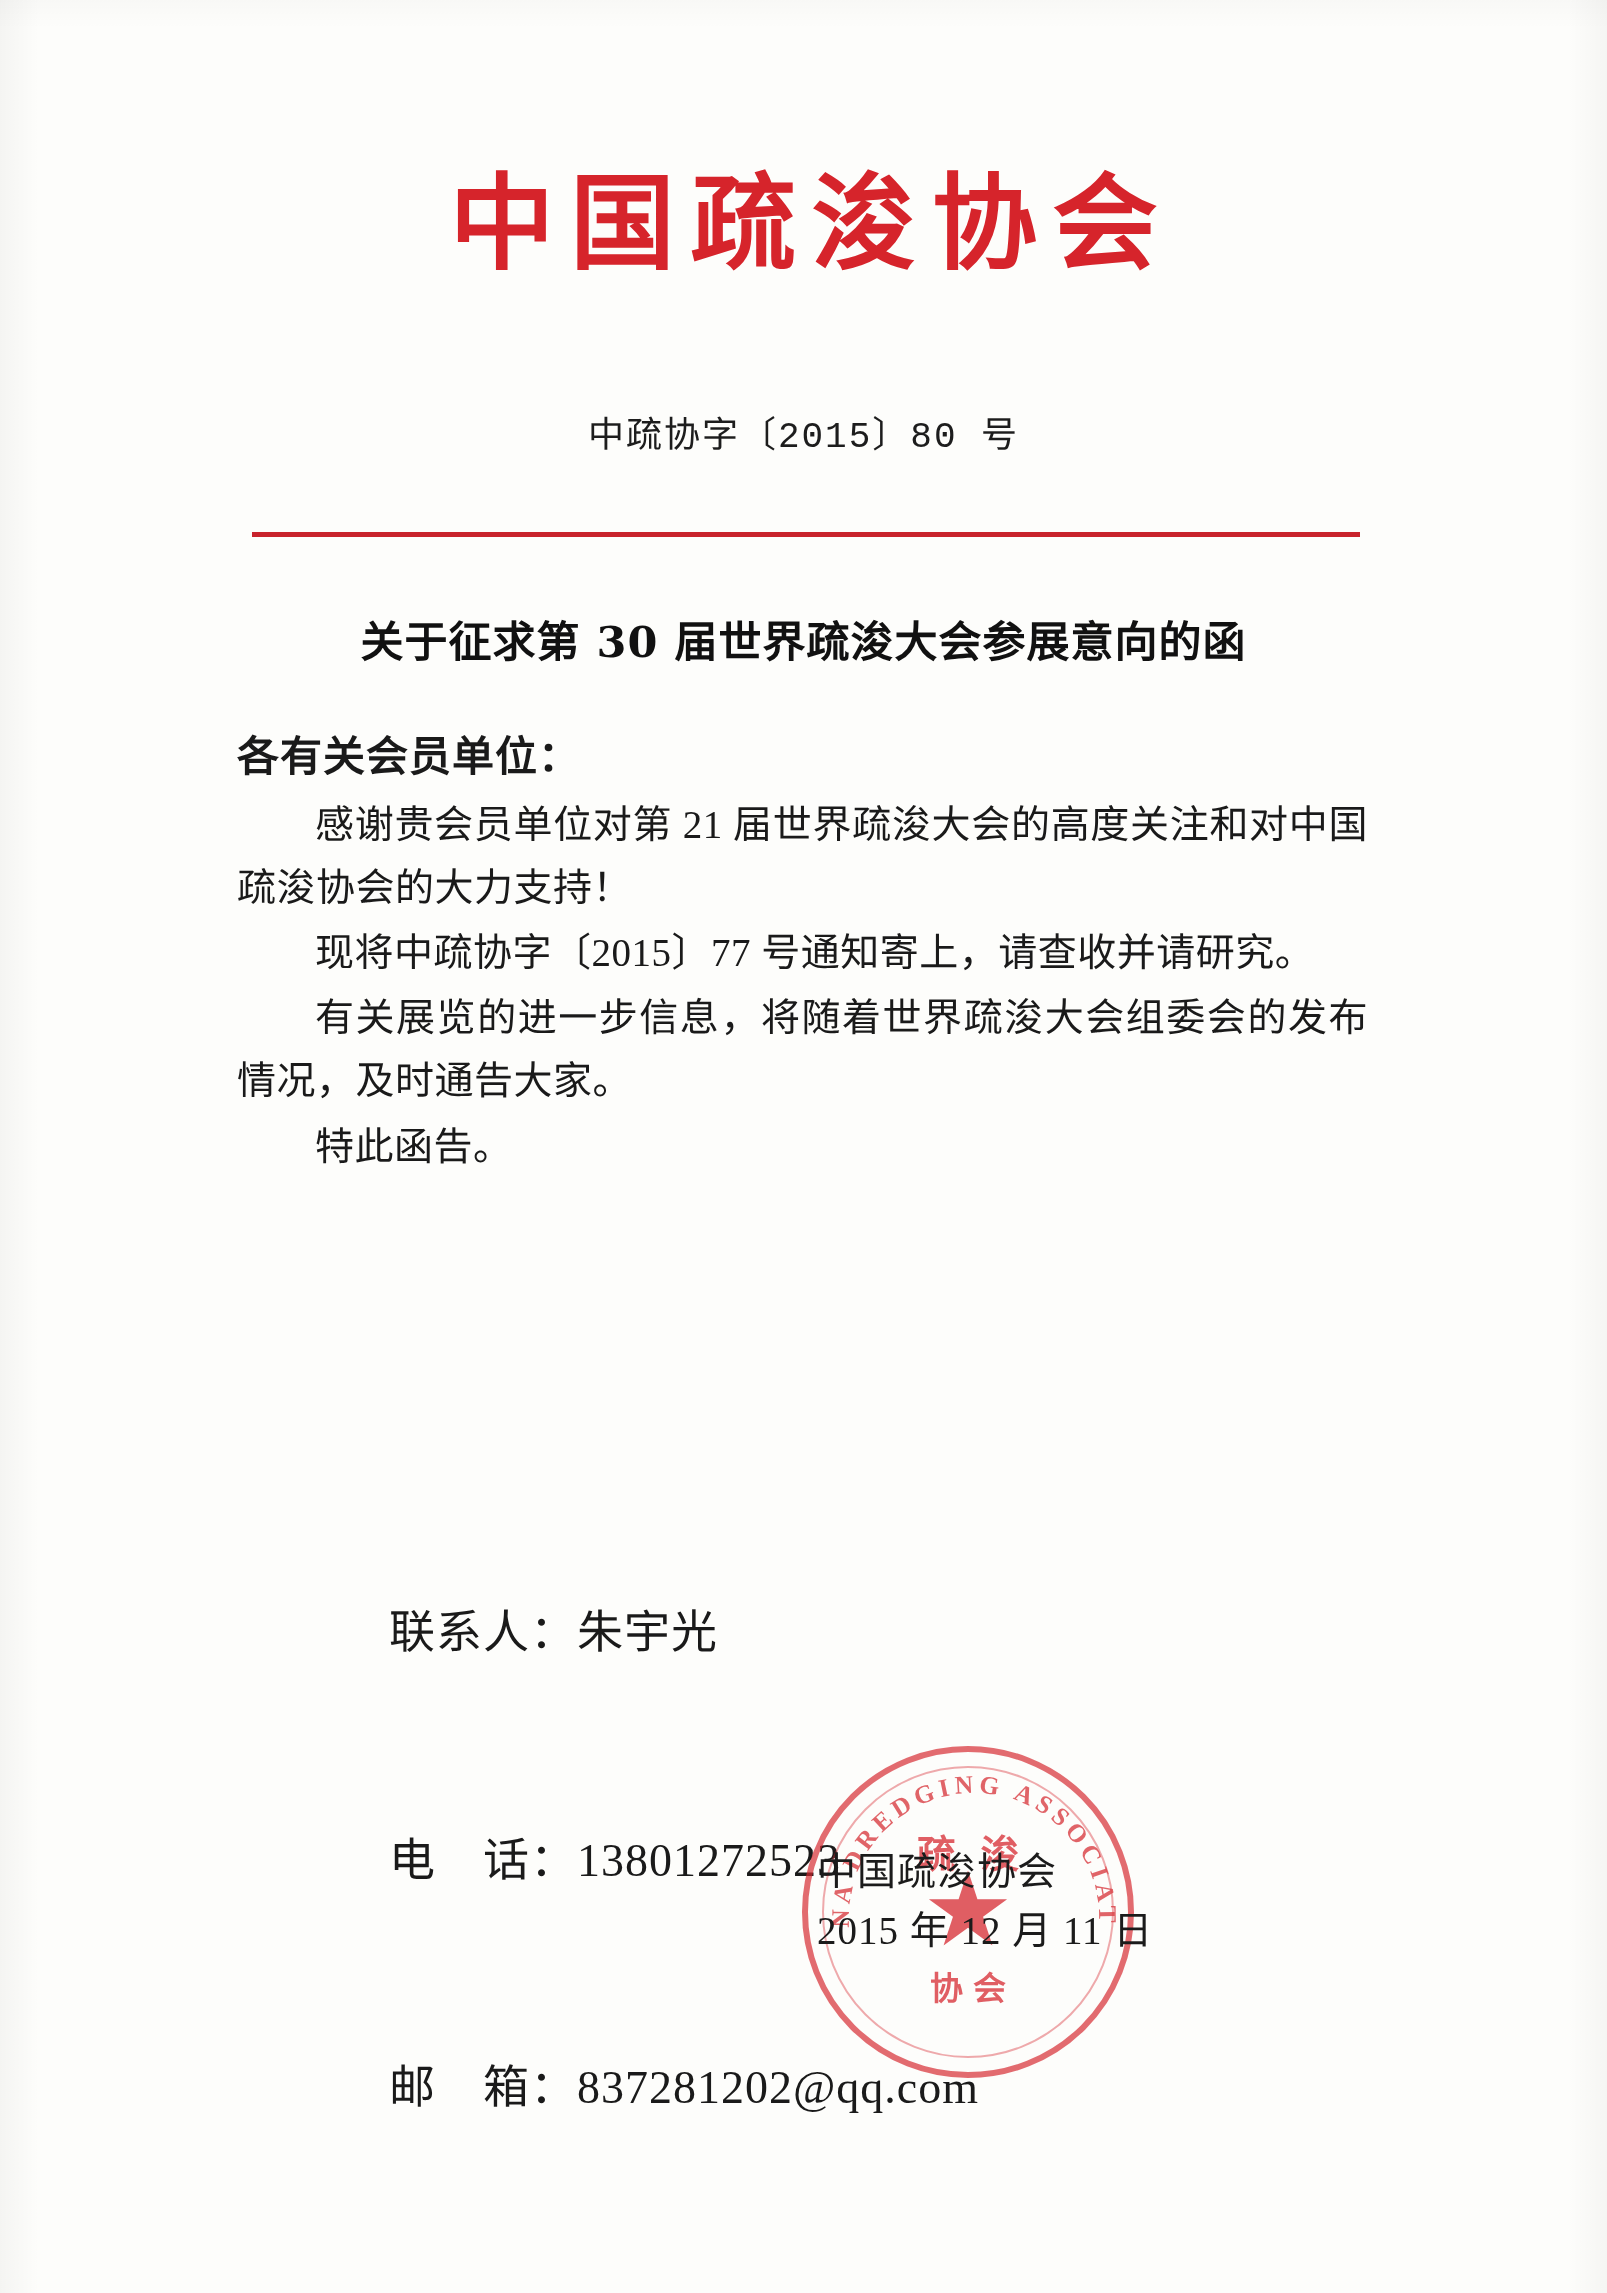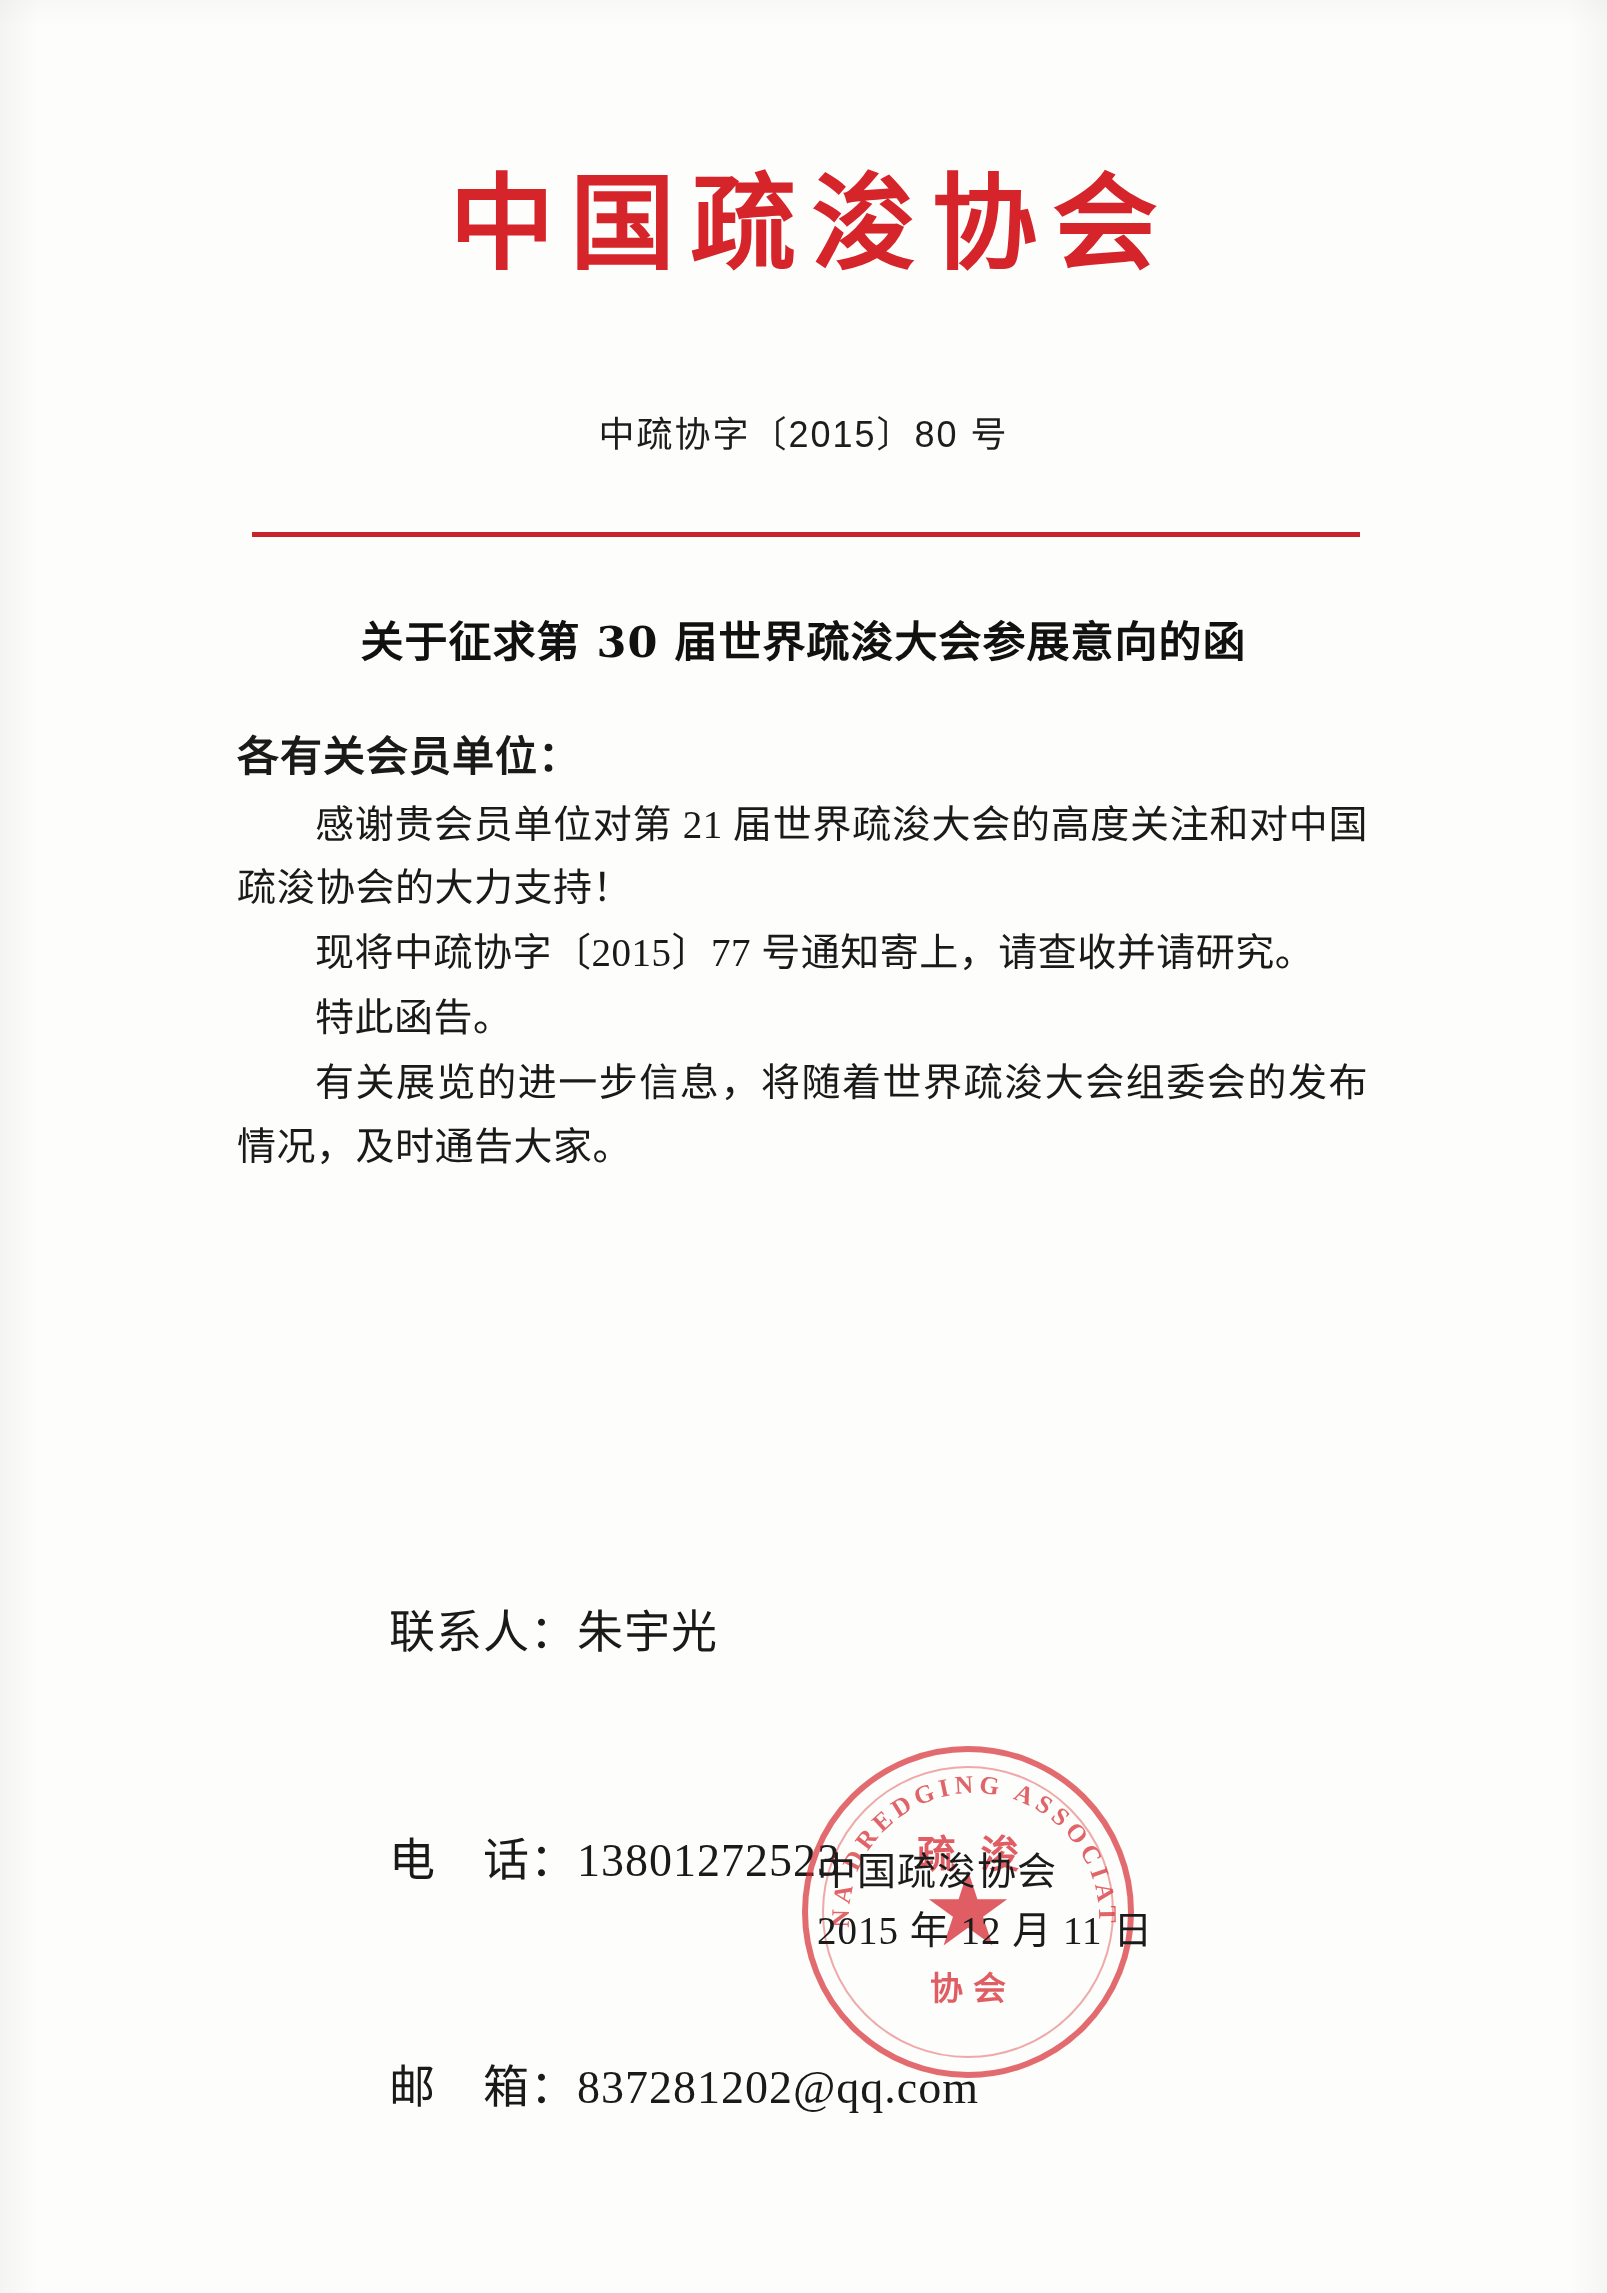--- a/index.html
+++ b/index.html
@@ -47,21 +47,21 @@
   }
   .doc-number {
     position: absolute;
     top: 405px;
     left: 0;
     width: 1607px;
     text-align: center;
     font-size: 36px;
     letter-spacing: 2px;
     color: #1d1d1d;
-    font-family: Liberation Sans, sans-serif;
+    font-family: Liberation Mono, monospace;
   }
   .red-rule {
     position: absolute;
     top: 532px;
     left: 252px;
     width: 1108px;
     height: 4.9px;
     background: #c8232c;
   }
   .title {
@@ -207,22 +207,22 @@
 
   <div class="red-rule"></div>
 
   <div class="title">关于征求第 30 届世界疏浚大会参展意向的函</div>
 
   <div class="body-block">
     <div class="salutation">各有关会员单位：</div>
 
     <p class="para">感谢贵会员单位对第 21 届世界疏浚大会的高度关注和对中国疏浚协会的大力支持！</p>
     <p class="para">现将中疏协字〔2015〕77 号通知寄上，请查收并请研究。</p>
+    <p class="para">有关展览的进一步信息，将随着世界疏浚大会组委会的发布情况，及时通告大家。</p>
     <p class="para">特此函告。</p>
-    <p class="para">有关展览的进一步信息，将随着世界疏浚大会组委会的发布情况，及时通告大家。</p>
   </div>
 
   <div class="contact-block">
     <div class="contact-line">
       <span>联系人：</span><span>朱宇光</span>
     </div>
     <div class="contact-line">
       <span>电　话：</span><span>13801272523</span>
     </div>
     <div class="contact-line">

